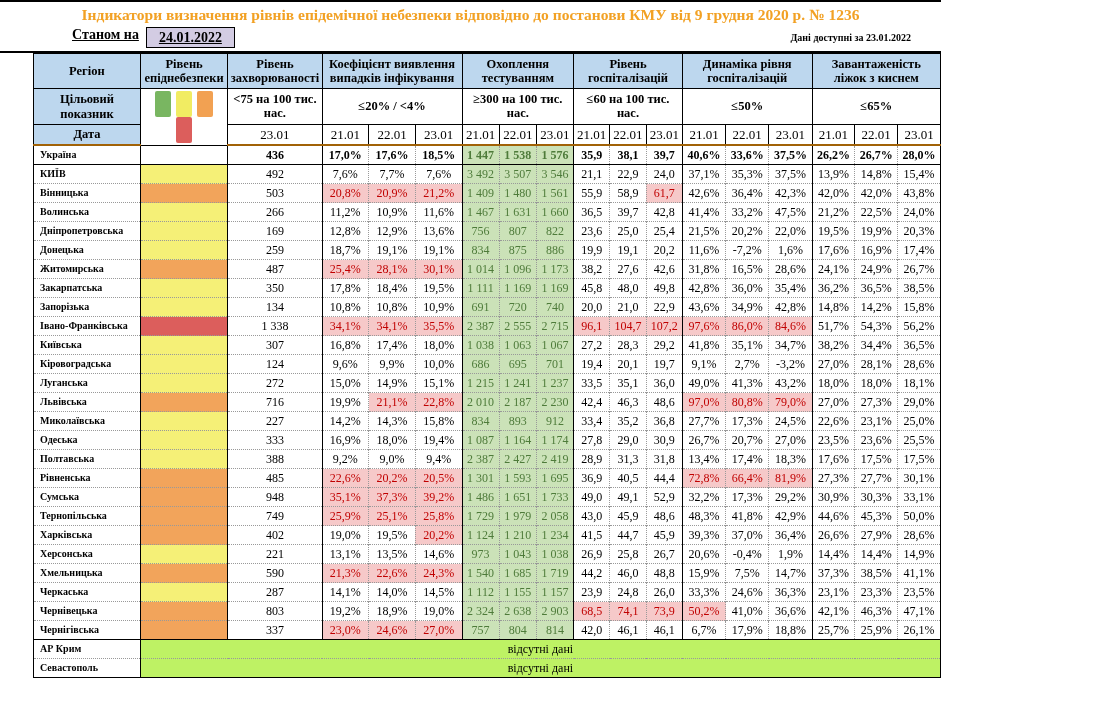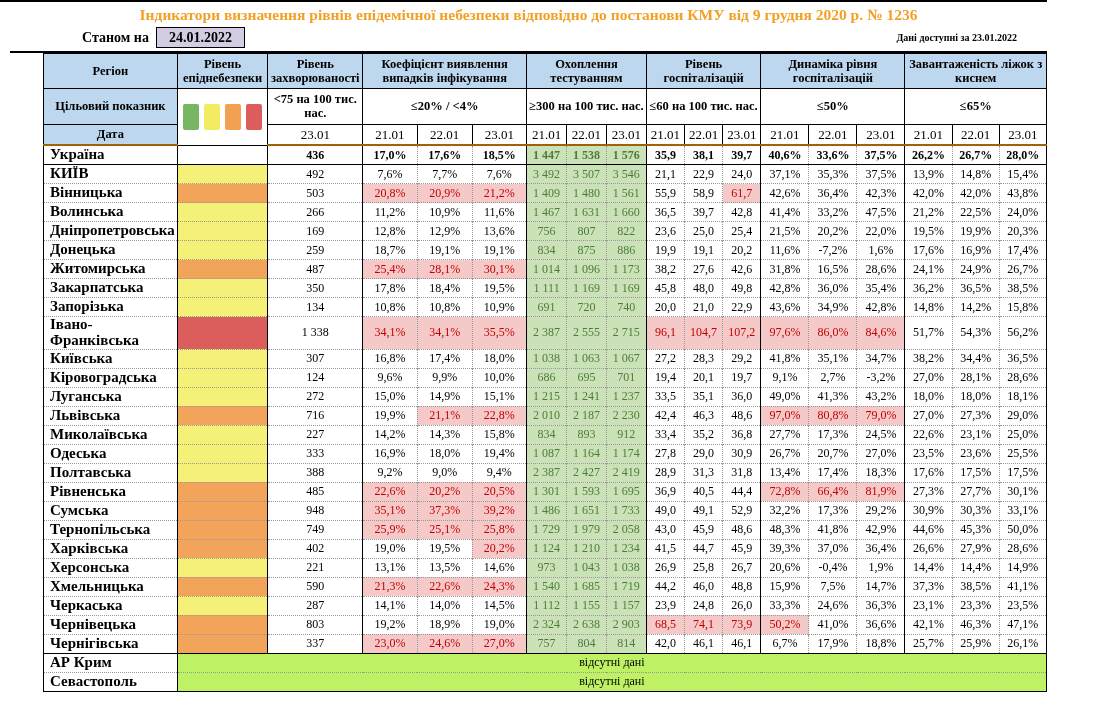--- a/index.html
+++ b/index.html
@@ -1,38 +1,38 @@
 <!DOCTYPE html>
 <html><head>
 <meta charset="utf-8">
 <style>
   html,body{margin:0;padding:0;background:#fff;}
-  .page{width:1047px;height:702px;box-sizing:border-box;background:#fff;
-        font-family:"Liberation Serif", serif;border-top:2px solid #000;overflow:hidden;padding-left:10px;}
+  .page{width:941px;height:702px;box-sizing:border-box;background:#fff;
+        font-family:"Liberation Serif", serif;border-top:2px solid #000;overflow:hidden;}
   .title{text-align:center;color:#F2A124;font-weight:bold;font-size:15.5px;padding:4px 8px 1px 8px;}
   .meta{display:flex;justify-content:space-between;align-items:center;
         padding:2px 30px 3px 72px;border-bottom:2px solid #000;}
-  .meta-left{display:flex;align-items:center;gap:7px;font-weight:bold;font-size:14px;color:#000;}
+  .meta-left{display:flex;gap:7px;font-weight:bold;font-size:14px;color:#000;text-decoration:underline;}
   .date-box{background:#D3CCE3;border:1px solid #000;padding:0 12px;font-weight:bold;font-size:14px;line-height:19px;}
   .meta-right{font-weight:bold;font-size:10px;color:#000;}
   table{border-collapse:collapse;table-layout:fixed;margin-left:33px;border:1.5px solid #000;}
   col.c-region{width:126px}col.c-level{width:92px}col.c-inc{width:95px}
   col.c-det{width:58px}col.c-test{width:41px}col.c-hosp{width:39px}col.c-dyn{width:50px}col.c-bed{width:49px}
   thead th, thead td{border:1px solid #000;text-align:center;vertical-align:middle;padding:1px 2px;}
   .hb{background:#BDD7EE;font-weight:bold;font-size:12.5px;line-height:1.15;}
   .thresh{font-weight:bold;font-size:12.5px;line-height:1.1;background:#fff;}
   .datec{font-weight:normal;font-size:13px;background:#fff;}
   thead tr.r1 th{height:32px;}
   thead tr.r2 td, thead tr.r2 th{height:33px;}
   thead tr.r3 td, thead tr.r3 th{height:17px;border-bottom:2px solid #a16207;}
   .legend-cell{background:#fff;}
   .sq{display:inline-block;width:16px;height:26px;border-radius:2px;margin:0 2.5px;vertical-align:middle;}
   tbody td{font-size:12px;text-align:center;height:18px;padding:0 2px;
            border-top:1px dotted #999;border-left:1px dotted #999;line-height:1.05;}
-  tbody td.region{text-align:left;font-weight:bold;font-size:15px;padding-left:6px;border-left:none;background:#fff;}
+  tbody td.region{text-align:left;font-weight:bold;font-size:10px;padding-left:6px;border-left:none;background:#fff;}
   tbody td.gs{border-left:1px solid #000;}
   tbody tr.rule td{border-top:1px solid #000;}
   tbody tr.b td{font-weight:bold;}
   .lvl-yellow{background:#F5F077;}
   .lvl-orange{background:#F2A45B;}
   .lvl-red{background:#DC5E5C;}
   td.tg{background:#CBE2B8;color:#4E7B3A;}
   td.alert{background:#F6C9C9;color:#C00000;}
   tbody tr.nodata td{border-top:1.5px solid #000;}
   tbody tr.nodata + tr.nodata td{border-top:1px dotted #999;}

